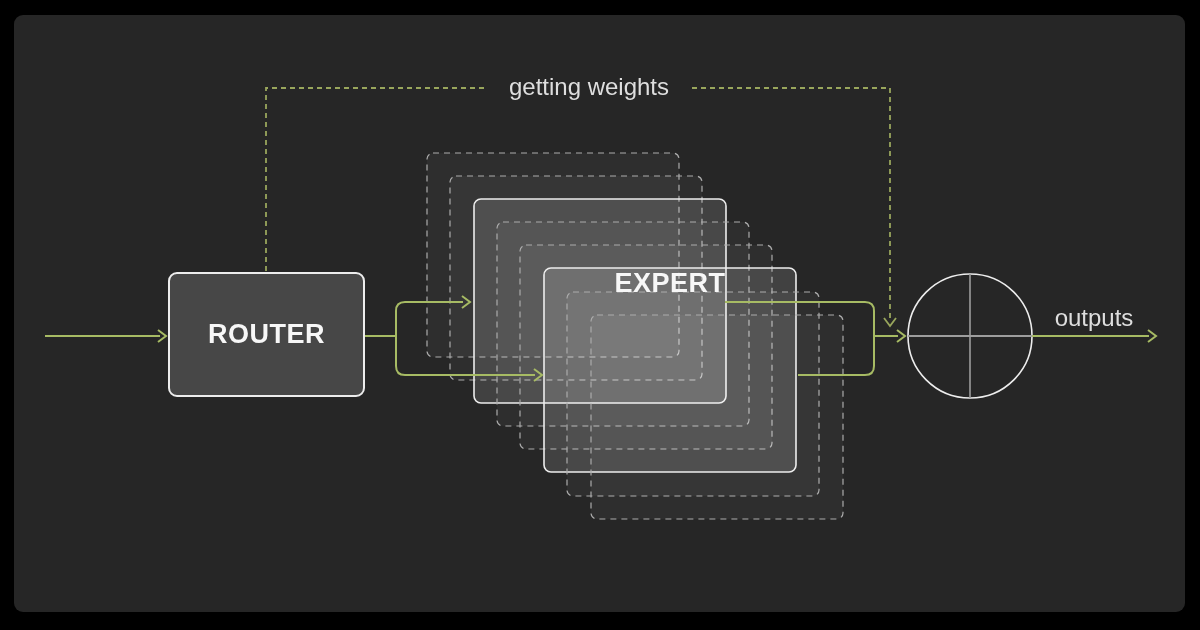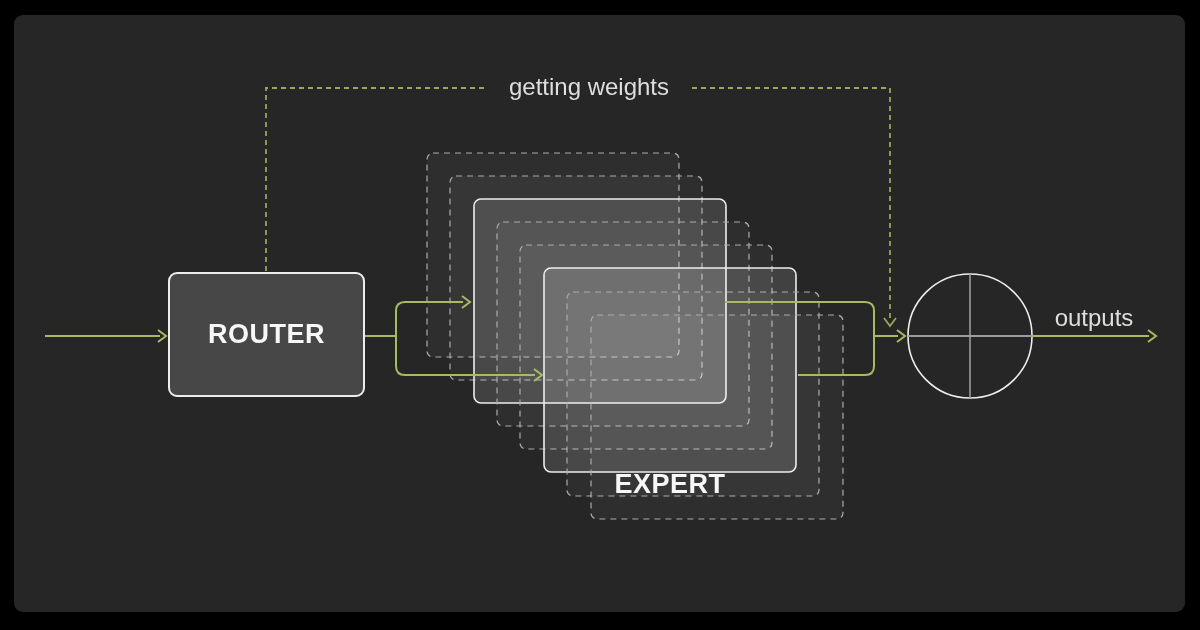--- a/index.html
+++ b/index.html
@@ -45,21 +45,21 @@
     border:2px solid var(--solid-border,#ededed);
     border-radius:9px;box-sizing:border-box;
     display:flex;align-items:center;justify-content:center;
   }
   .node-text{
     color:var(--node-text,#f7f7f7);
     font-size:27px;font-weight:700;letter-spacing:0.5px;
   }
   .expert-label-layer{
     position:absolute;left:544px;top:268px;width:252px;height:232px;
-    display:flex;align-items:flex-end;justify-content:center;
+    display:flex;align-items:flex-start;justify-content:center;
     pointer-events:none;
   }
   .side-label{
     position:absolute;color:var(--label-text,#dedede);
     font-size:24px;font-weight:300;text-align:center;
   }
   .lbl-inputs{left:40px;top:303px;width:130px;}
   .lbl-outputs{left:1032px;top:304px;width:124px;}
   .lbl-weights{left:489px;top:73px;width:200px;}
 </style>

